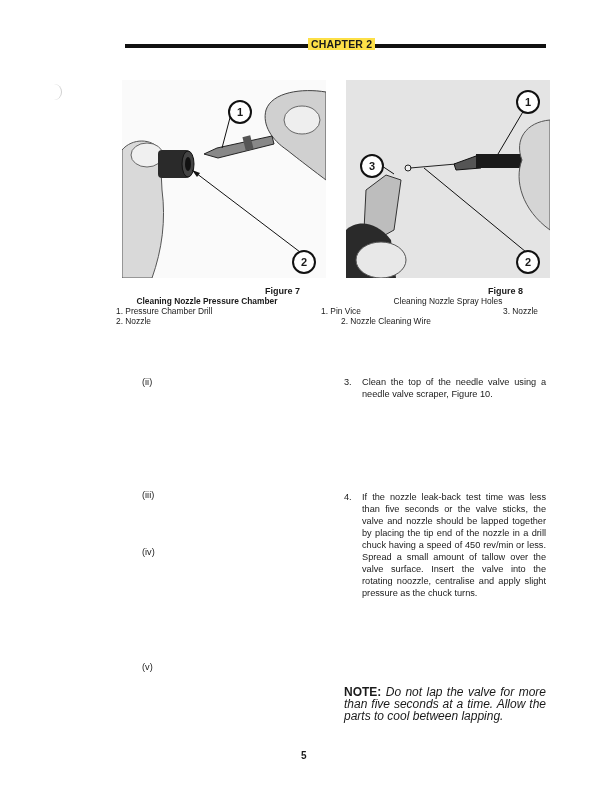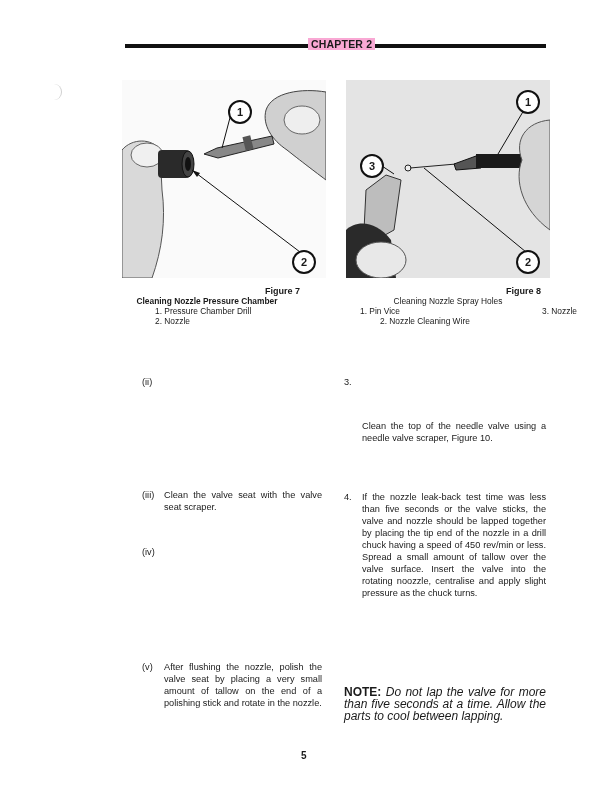--- a/index.html
+++ b/index.html
@@ -2,31 +2,31 @@
 <html><head>
 <meta charset="utf-8">
 <style>
   html, body { margin:0; padding:0; background:#ffffff; }
   body { width:612px; height:792px; position:relative; overflow:hidden;
          font-family:"Liberation Sans", "DejaVu Sans", sans-serif; color:#1a1a1a; }
 
   
   .hdr-line { position:absolute; top:44px; height:4px; background:#111; }
   .hdr-title { position:absolute; top:38px; left:308px; font-size:10.5px; font-weight:bold;
-               letter-spacing:0.2px; background:#f9a8d4; padding:0 3px; }
+               letter-spacing:0.2px; background:#fde047; padding:0 3px; }
 
   
   .photo { position:absolute; background:#ededed; overflow:hidden; }
   .photo svg { display:block; }
   .callout { position:absolute; width:20px; height:20px; border:2px solid #111; border-radius:50%;
              background:#fff; font-size:11px; font-weight:bold; text-align:center; line-height:20px; }
 
   .cap-title { position:absolute; font-size:9px; font-weight:bold; text-align:right; }
   .cap-sub { position:absolute; font-size:8.4px; text-align:center; }
-  .cap-item { position:absolute; font-size:8.4px;margin-left:39px; }
+  .cap-item { position:absolute; font-size:8.4px; }
 
   
   .step { position:absolute; font-size:9.2px; line-height:12px; }
   .step .num { position:absolute; left:0; top:0; }
   .step .txt { position:absolute; text-align:justify; }
   .note { position:absolute; font-size:12px; line-height:12px; text-align:justify; }
   .note b { font-weight:bold; }
   .note i { font-style:italic; }
 
   .pagenum { position:absolute; top:750px; left:301px; font-size:10px; font-weight:bold; }
@@ -87,44 +87,42 @@
   <div class="callout" style="left:170px; top:10px;">1</div>
   <div class="callout" style="left:170px; top:170px;">2</div>
   <div class="callout" style="left:14px; top:74px;">3</div>
 </div>
 
 <div class="cap-title" style="left:150px; top:286px; width:150px;">Figure 7</div>
 <div class="cap-sub" style="left:112px; top:296px; width:190px;font-weight:bold;">Cleaning Nozzle Pressure Chamber</div>
 <div class="cap-item" style="left:116px; top:306px;">1.  Pressure Chamber Drill</div>
 <div class="cap-item" style="left:116px; top:316px;">2.  Nozzle</div>
 
-<div class="cap-title" style="left:391px; top:286px; width:150px;">Figure 8</div>
+<div class="cap-title" style="left:373px; top:286px; width:150px;">Figure 8</div>
 <div class="cap-sub" style="left:348px; top:296px; width:200px;">Cleaning Nozzle Spray Holes</div>
 <div class="cap-item" style="left:321px; top:306px;">1.  Pin Vice</div>
 <div class="cap-item" style="left:341px; top:316px;">2.  Nozzle Cleaning Wire</div>
 <div class="cap-item" style="left:503px; top:306px;">3.  Nozzle</div>
 
 <div class="step" style="left:142px; top:376px; width:180px; height:40px;">
   <span class="num">(ii)</span>
 </div>
 <div class="step" style="left:142px; top:489px; width:180px; height:28px;">
   <span class="num">(iii)</span>
-  <span class="txt" style="left:22px; width:158px;">Clean the valve seat with the valve seat scraper.</span>
 </div>
 <div class="step" style="left:142px; top:546px; width:180px; height:62px;">
   <span class="num">(iv)</span>
 </div>
 <div class="step" style="left:142px; top:661px; width:180px; height:62px;">
   <span class="num">(v)</span>
-  <span class="txt" style="left:22px; width:158px;">After flushing the nozzle, polish the valve seat by placing a very small amount of tallow on the end of a polishing stick and rotate in the nozzle.</span>
 </div>
 
 <div class="step" style="left:344px; top:376px; width:202px; height:28px;">
   <span class="num">3.</span>
-  <span class="txt" style="left:18px; width:184px;margin-top:44px;">Clean the top of the needle valve using a needle valve scraper, Figure 10.</span>
+  <span class="txt" style="left:18px; width:184px;">Clean the top of the needle valve using a needle valve scraper, Figure 10.</span>
 </div>
 <div class="step" style="left:344px; top:491px; width:202px; height:110px;">
   <span class="num">4.</span>
   <span class="txt" style="left:18px; width:184px;">If the nozzle leak-back test time was less than five seconds or the valve sticks, the valve and nozzle should be lapped together by placing the tip end of the nozzle in a drill chuck having a speed of 450 rev/min or less. Spread a small amount of tallow over the valve surface. Insert the valve into the rotating noozzle, centralise and apply slight pressure as the chuck turns.</span>
 </div>
 
 <div class="note" style="left:344px; top:686px; width:202px;">
   <b>NOTE:</b>
   <i>Do not lap the valve for more than five seconds at a time. Allow the parts to cool between lapping.</i>
 </div>

